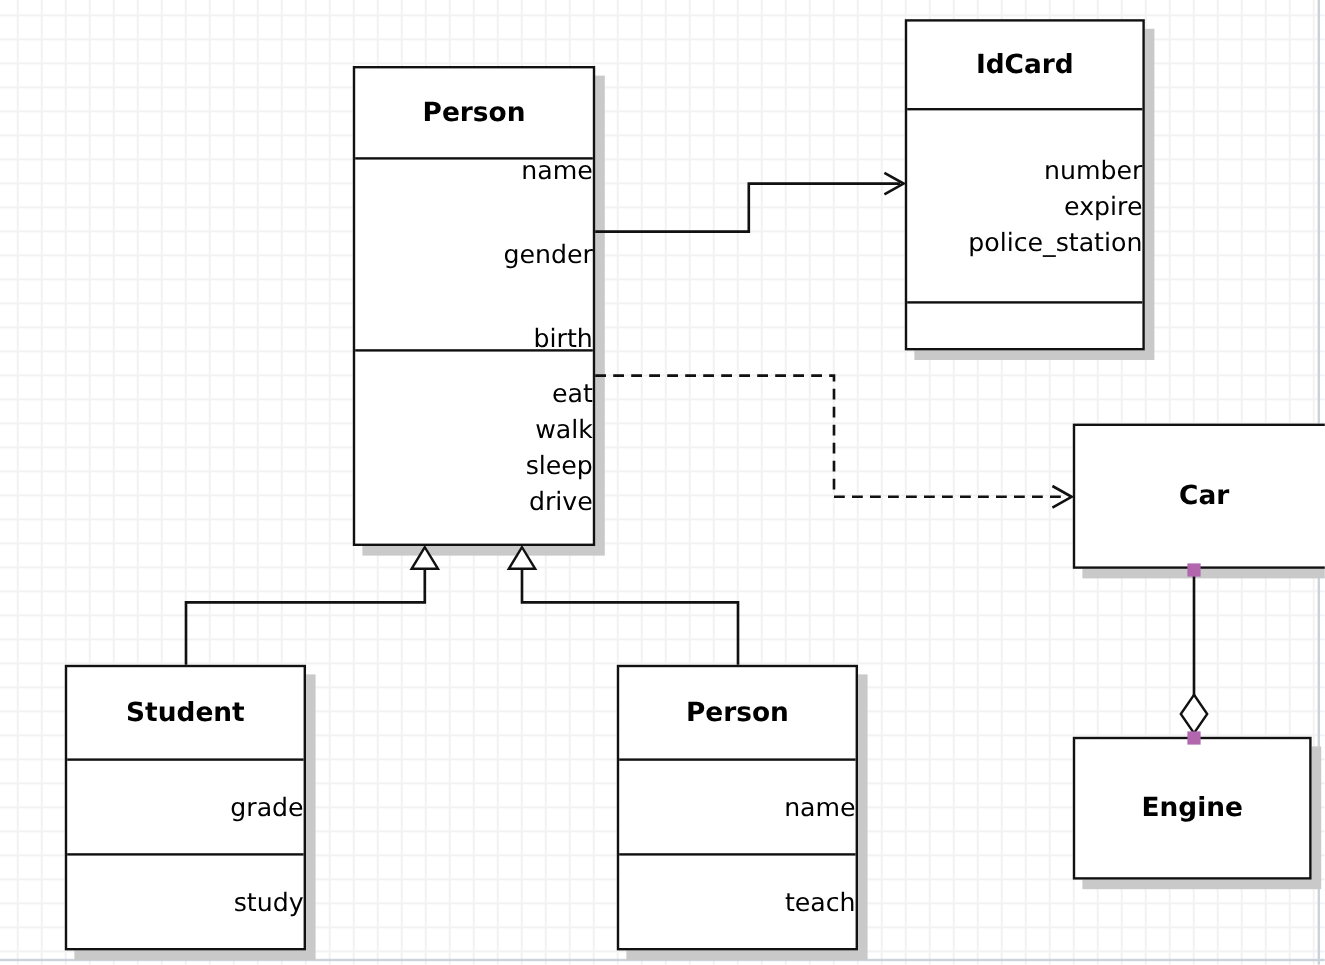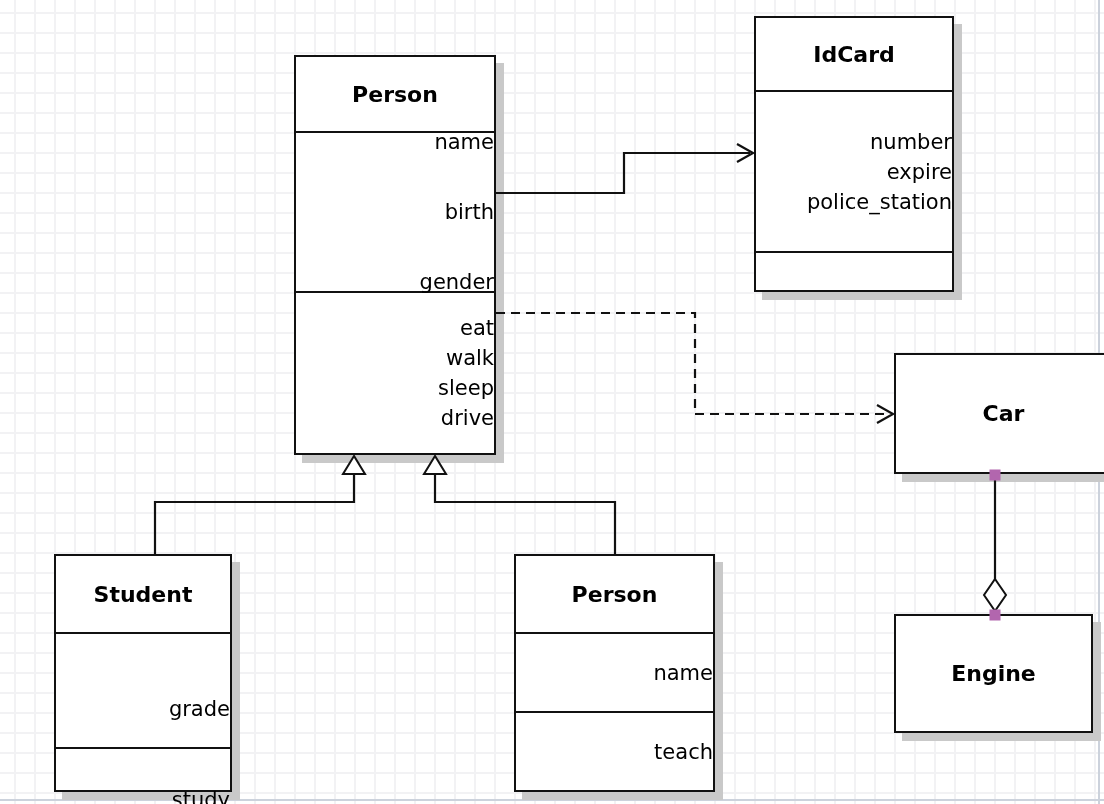--- a/index.html
+++ b/index.html
@@ -76,22 +76,22 @@
 
 <div class="canvas">
 
   <div class="page-edge-v"></div>
   <div class="page-edge-h"></div>
 
   <div class="uml-class" style="left:294px; top:55px; width:202px; height:400px;">
     <div class="uml-title divided" style="height:76px;">Person</div>
     <div class="uml-members divided" style="height:160px;gap:40px;">
       <div>name</div>
+      <div>gender</div>
       <div>birth</div>
-      <div>gender</div>
     </div>
     <div class="uml-members fill">
       <div>eat</div>
       <div>walk</div>
       <div>sleep</div>
       <div>drive</div>
     </div>
   </div>
 
   <div class="uml-class" style="left:754px; top:16px; width:200px; height:276px;">
@@ -105,21 +105,21 @@
   </div>
 
   <div class="uml-class" style="left:894px; top:353px; width:219px; height:121px;">
     <div class="uml-title fill">Car</div>
   </div>
 
   <div class="uml-class" style="left:894px; top:614px; width:199px; height:119px;">
     <div class="uml-title fill">Engine</div>
   </div>
 
-  <div class="uml-class" style="left:54px; top:554px; width:178px; height:238px;gap:36px;">
+  <div class="uml-class" style="left:54px; top:554px; width:201px; height:238px;">
     <div class="uml-title divided" style="height:78px;">Student</div>
     <div class="uml-members divided" style="height:79px;">
       <div>grade</div>
     </div>
     <div class="uml-members fill">
       <div>study</div>
     </div>
   </div>
 
   <div class="uml-class" style="left:514px; top:554px; width:201px; height:238px;">

